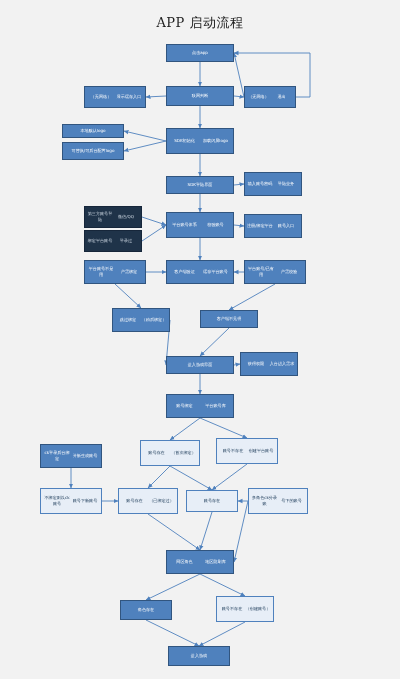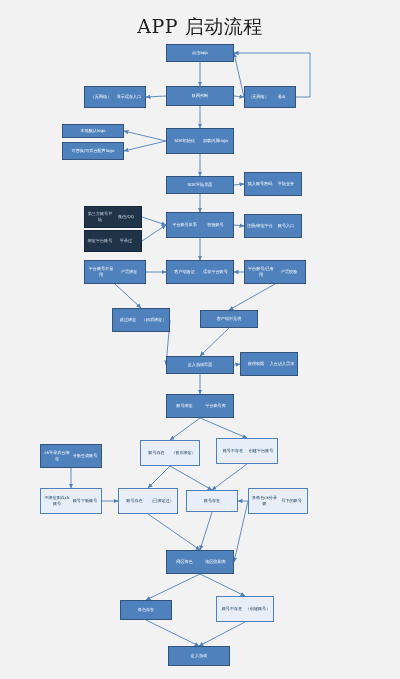--- a/index.html
+++ b/index.html
@@ -15,21 +15,21 @@
     font-family: "DejaVu Sans", "Liberation Sans", sans-serif;
     overflow: hidden;
   }
   #title {
     position: absolute;
     top: 14px;
     left: 0;
     width: 400px;
     text-align: center;
     font-family: "DejaVu Serif", "Liberation Serif", serif;
-    font-size: 19px;
+    font-size: 13px;
     color: #1d1d1d;
     letter-spacing: 0.5px;
   }
   svg#edges {
     position: absolute;
     top: 0;
     left: 0;
     width: 400px;
     height: 679px;
   }

